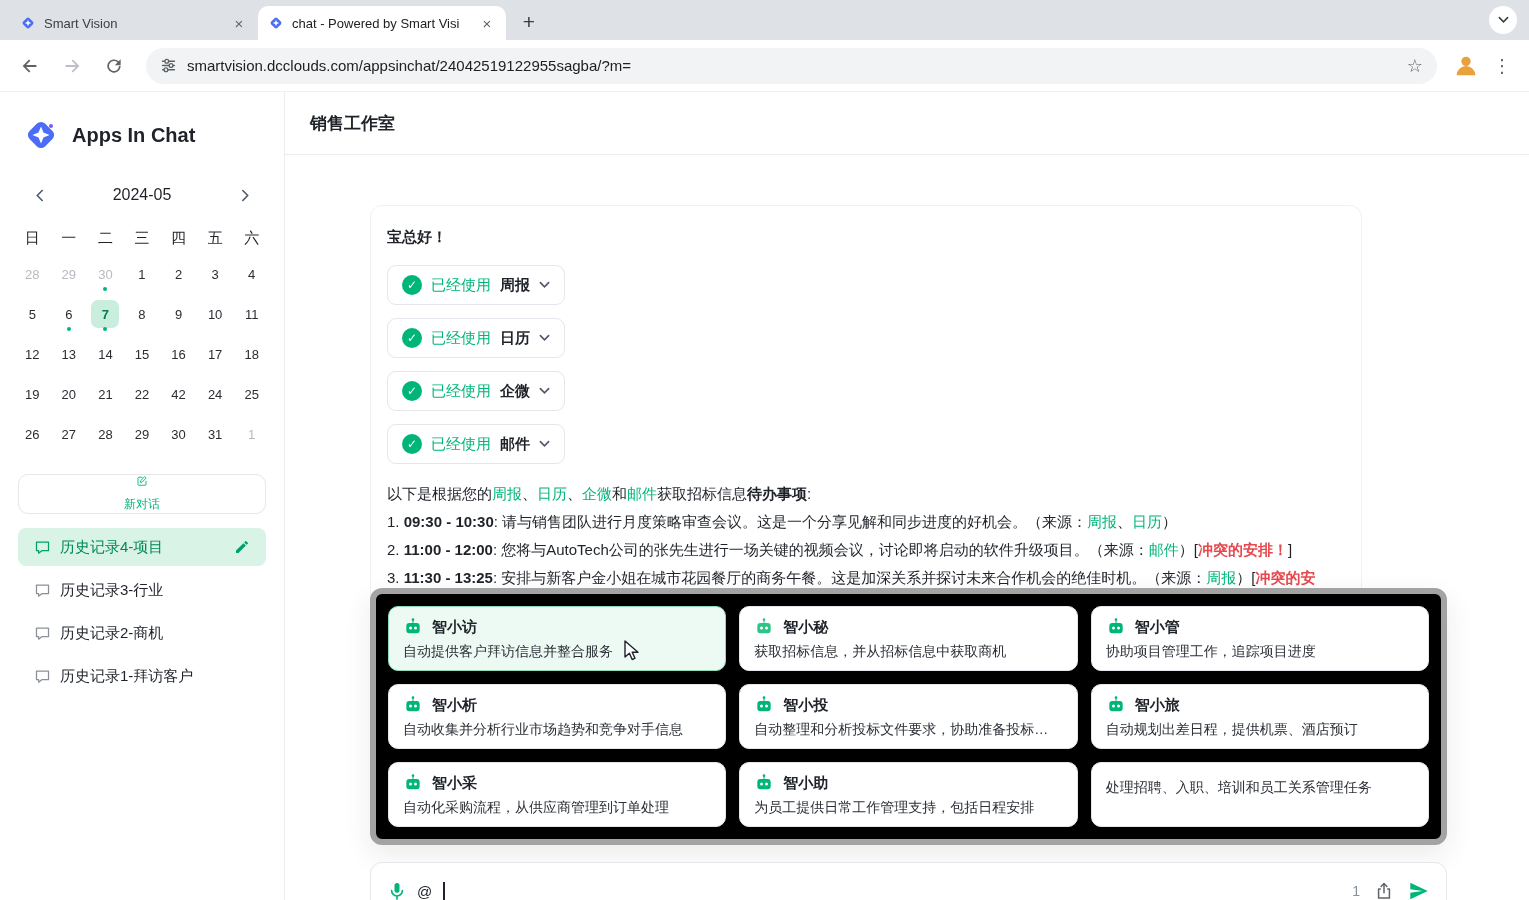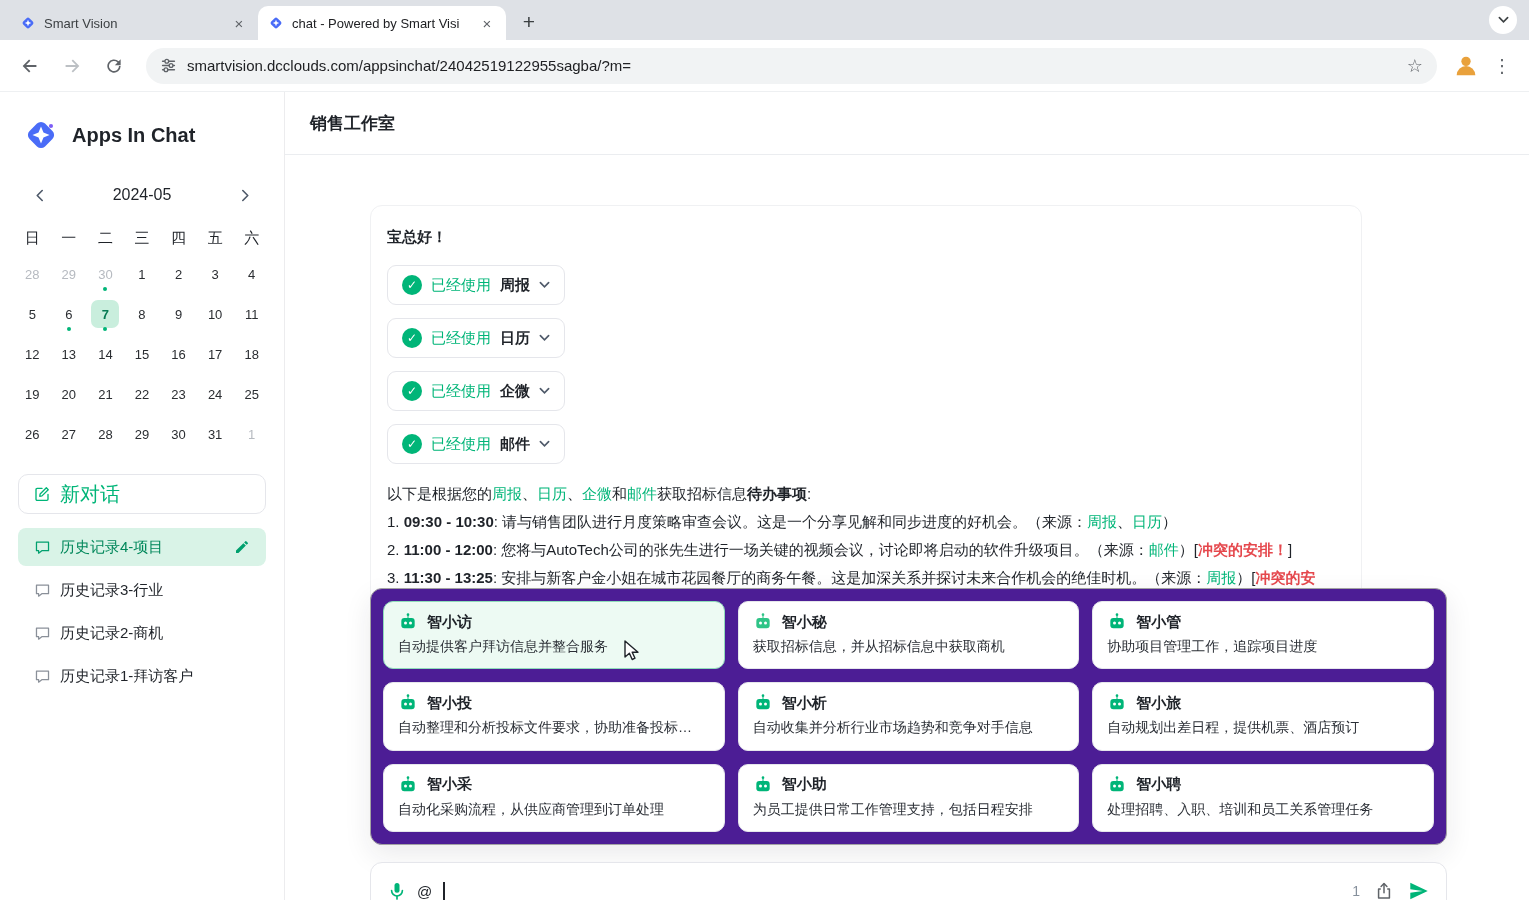--- a/index.html
+++ b/index.html
@@ -35,21 +35,21 @@
   .cal-nav { width:26px; height:26px; display:flex; align-items:center; justify-content:center; cursor:pointer; }
   .weekdays, .cal-grid { display:grid; grid-template-columns:repeat(7,1fr); }
   .weekdays { margin-top:14px; }
   .weekdays span { height:32px; display:flex; align-items:center; justify-content:center; font-size:15px; color:#1f2329; }
   .cal-cell { position:relative; height:40px; display:flex; align-items:center; justify-content:center; font-size:13px; color:#2a2d31; cursor:pointer; }
   .cal-cell span { width:28px; height:28px; display:flex; align-items:center; justify-content:center; border-radius:7px; }
   .cal-cell.muted { color:#b6bac0; }
   .cal-cell.selected span { background:#c9eedd; color:#067a53; font-weight:700; }
   .cal-dot { position:absolute; bottom:3px; left:50%; margin-left:-2px; width:4px; height:4px; border-radius:50%; background:#00b578; }
 
-  .new-chat { margin:20px 18px 0; height:40px; border:1px solid #e5e6eb; border-radius:10px; display:flex; align-items:center; gap:9px; padding:0 14px; color:#00b578; font-size:20px; cursor:pointer; background:#fff; }
+  .new-chat { margin:20px 18px 0; height:40px; border:1px solid #e5e6eb; border-radius:10px; display:flex; align-items:center; gap:9px; padding:0 14px; color:#00b578; font-size:12px; cursor:pointer; background:#fff;flex-direction:column; }
 
   .history { margin:14px 18px 0; }
   .hist-item { height:38px; display:flex; align-items:center; gap:9px; padding:0 16px; border-radius:8px; font-size:15px; color:#1f2329; margin-bottom:5px; cursor:pointer; }
   .hist-item.active { background:#d9f3e7; color:#00875a; }
   .hist-item .edit { margin-left:auto; display:flex; }
 
   
   .main { position:absolute; top:92px; left:285px; right:0; bottom:0; background:#fff; overflow:hidden; }
   .main-header { height:63px; display:flex; align-items:center; padding:0 25px; border-bottom:1px solid #ebedf0; }
   .page-title { font-size:17px; font-weight:700; color:#1f2329; }
@@ -60,21 +60,21 @@
   .pill { display:inline-flex; align-items:center; gap:9px; height:40px; padding:0 14px; border:1px solid #e5e6eb; border-radius:9px; background:#fff; cursor:pointer; }
   .check-circle { width:20px; height:20px; border-radius:50%; background:#00b578; color:#fff; font-size:12px; display:flex; align-items:center; justify-content:center; }
   .pill-label { color:#00b578; font-size:15px; }
   .pill-value { color:#1f2329; font-size:15px; font-weight:700; }
   .todo-block { margin-top:16px; font-size:15px; line-height:28px; color:#1f2329; }
   .glink { color:#00b578; text-decoration:none; cursor:pointer; }
   .todo-block b { font-weight:700; }
   .conflict { color:#e5484d; font-weight:600; }
 
   
-  .agent-panel { position:absolute; left:85px; top:496px; width:1077px; height:257px; background:#4c1d95; border:1px solid #a3a3a3; border-radius:12px; box-shadow:0 10px 28px rgba(31,35,41,.09); padding:12px; display:grid; grid-template-columns:repeat(3,1fr); grid-template-rows:repeat(3,1fr); gap:13px; }
+  .agent-panel { position:absolute; left:85px; top:496px; width:1077px; height:257px; background:#000000; border:6px solid #a3a3a3; border-radius:12px; box-shadow:0 10px 28px rgba(31,35,41,.09); padding:12px; display:grid; grid-template-columns:repeat(3,1fr); grid-template-rows:repeat(3,1fr); gap:13px; }
   .agent-card { border:1px solid #e5e6eb; border-radius:10px; padding:10px 14px; background:#fff; cursor:pointer; overflow:hidden; }
   .agent-card.hover { background:#edfaf3; border-color:#8fdcba; }
   .agent-name-row { display:flex; align-items:center; gap:9px; font-size:15px; font-weight:700; }
   .agent-desc { margin-top:6px; font-size:14px; color:#2b2f36; white-space:nowrap; overflow:hidden; text-overflow:ellipsis; }
 
   
   .input-bar { position:absolute; left:85px; top:770px; width:1077px; height:58px; border:1px solid #e5e6eb; border-radius:12px; background:#fff; display:flex; align-items:center; padding:0 16px; gap:10px; }
   .mention { font-size:15px; color:#1f2329; }
   .caret { display:inline-block; width:1.5px; height:18px; background:#1f2329; vertical-align:middle; margin-left:1px; }
   .input-right { margin-left:auto; display:flex; align-items:center; gap:14px; }
@@ -264,21 +264,21 @@
           <div class="cal-cell">
             <span>20</span>
           </div>
           <div class="cal-cell">
             <span>21</span>
           </div>
           <div class="cal-cell">
             <span>22</span>
           </div>
           <div class="cal-cell">
-            <span>23</span>
+            <span>42</span>
           </div>
           <div class="cal-cell">
             <span>24</span>
           </div>
           <div class="cal-cell">
             <span>25</span>
           </div>
           <div class="cal-cell">
             <span>26</span>
           </div>
@@ -439,46 +439,46 @@
       </div>
       <div class="agent-card">
         <div class="agent-name-row">
             <svg viewBox="0 0 24 24" width="20" height="20">
               <circle cx="12" cy="3.2" r="1.6" fill="#00b578"></circle>
               <rect x="11.4" y="4.3" width="1.2" height="3" fill="#00b578"></rect>
               <rect x="4" y="7.2" width="16" height="12.3" rx="3.5" fill="#00b578"></rect>
               <circle cx="9" cy="13.3" r="1.8" fill="#fff"></circle>
               <circle cx="15" cy="13.3" r="1.8" fill="#fff"></circle>
             </svg>
+            <span>智小析</span>
+          </div>
+        <div class="agent-desc">自动收集并分析行业市场趋势和竞争对手信息</div>
+      </div>
+      <div class="agent-card">
+        <div class="agent-name-row">
+            <svg viewBox="0 0 24 24" width="20" height="20">
+              <circle cx="12" cy="3.2" r="1.6" fill="#00b578"></circle>
+              <rect x="11.4" y="4.3" width="1.2" height="3" fill="#00b578"></rect>
+              <rect x="4" y="7.2" width="16" height="12.3" rx="3.5" fill="#00b578"></rect>
+              <circle cx="9" cy="13.3" r="1.8" fill="#fff"></circle>
+              <circle cx="15" cy="13.3" r="1.8" fill="#fff"></circle>
+            </svg>
             <span>智小投</span>
           </div>
         <div class="agent-desc">自动整理和分析投标文件要求，协助准备投标…</div>
       </div>
       <div class="agent-card">
         <div class="agent-name-row">
             <svg viewBox="0 0 24 24" width="20" height="20">
               <circle cx="12" cy="3.2" r="1.6" fill="#00b578"></circle>
               <rect x="11.4" y="4.3" width="1.2" height="3" fill="#00b578"></rect>
               <rect x="4" y="7.2" width="16" height="12.3" rx="3.5" fill="#00b578"></rect>
               <circle cx="9" cy="13.3" r="1.8" fill="#fff"></circle>
               <circle cx="15" cy="13.3" r="1.8" fill="#fff"></circle>
             </svg>
-            <span>智小析</span>
-          </div>
-        <div class="agent-desc">自动收集并分析行业市场趋势和竞争对手信息</div>
-      </div>
-      <div class="agent-card">
-        <div class="agent-name-row">
-            <svg viewBox="0 0 24 24" width="20" height="20">
-              <circle cx="12" cy="3.2" r="1.6" fill="#00b578"></circle>
-              <rect x="11.4" y="4.3" width="1.2" height="3" fill="#00b578"></rect>
-              <rect x="4" y="7.2" width="16" height="12.3" rx="3.5" fill="#00b578"></rect>
-              <circle cx="9" cy="13.3" r="1.8" fill="#fff"></circle>
-              <circle cx="15" cy="13.3" r="1.8" fill="#fff"></circle>
-            </svg>
             <span>智小旅</span>
           </div>
         <div class="agent-desc">自动规划出差日程，提供机票、酒店预订</div>
       </div>
       <div class="agent-card">
         <div class="agent-name-row">
             <svg viewBox="0 0 24 24" width="20" height="20">
               <circle cx="12" cy="3.2" r="1.6" fill="#00b578"></circle>
               <rect x="11.4" y="4.3" width="1.2" height="3" fill="#00b578"></rect>
               <rect x="4" y="7.2" width="16" height="12.3" rx="3.5" fill="#00b578"></rect>
@@ -496,30 +496,20 @@
               <rect x="11.4" y="4.3" width="1.2" height="3" fill="#00b578"></rect>
               <rect x="4" y="7.2" width="16" height="12.3" rx="3.5" fill="#00b578"></rect>
               <circle cx="9" cy="13.3" r="1.8" fill="#fff"></circle>
               <circle cx="15" cy="13.3" r="1.8" fill="#fff"></circle>
             </svg>
             <span>智小助</span>
           </div>
         <div class="agent-desc">为员工提供日常工作管理支持，包括日程安排</div>
       </div>
       <div class="agent-card">
-        <div class="agent-name-row">
-            <svg viewBox="0 0 24 24" width="20" height="20">
-              <circle cx="12" cy="3.2" r="1.6" fill="#00b578"></circle>
-              <rect x="11.4" y="4.3" width="1.2" height="3" fill="#00b578"></rect>
-              <rect x="4" y="7.2" width="16" height="12.3" rx="3.5" fill="#00b578"></rect>
-              <circle cx="9" cy="13.3" r="1.8" fill="#fff"></circle>
-              <circle cx="15" cy="13.3" r="1.8" fill="#fff"></circle>
-            </svg>
-            <span>智小聘</span>
-          </div>
         <div class="agent-desc">处理招聘、入职、培训和员工关系管理任务</div>
       </div>
     </div>
 
     <div class="input-bar">
       <span class="icon-btn">
         <svg viewBox="0 0 24 24" width="20" height="20">
             <rect x="9" y="2.5" width="6" height="11.5" rx="3" fill="#00b578"></rect>
             <path d="M5.5 11.5a6.5 6.5 0 0 0 13 0" fill="none" stroke="#00b578" stroke-width="2" stroke-linecap="round"></path>
             <line x1="12" y1="18.5" x2="12" y2="21.5" stroke="#00b578" stroke-width="2" stroke-linecap="round"></line>

